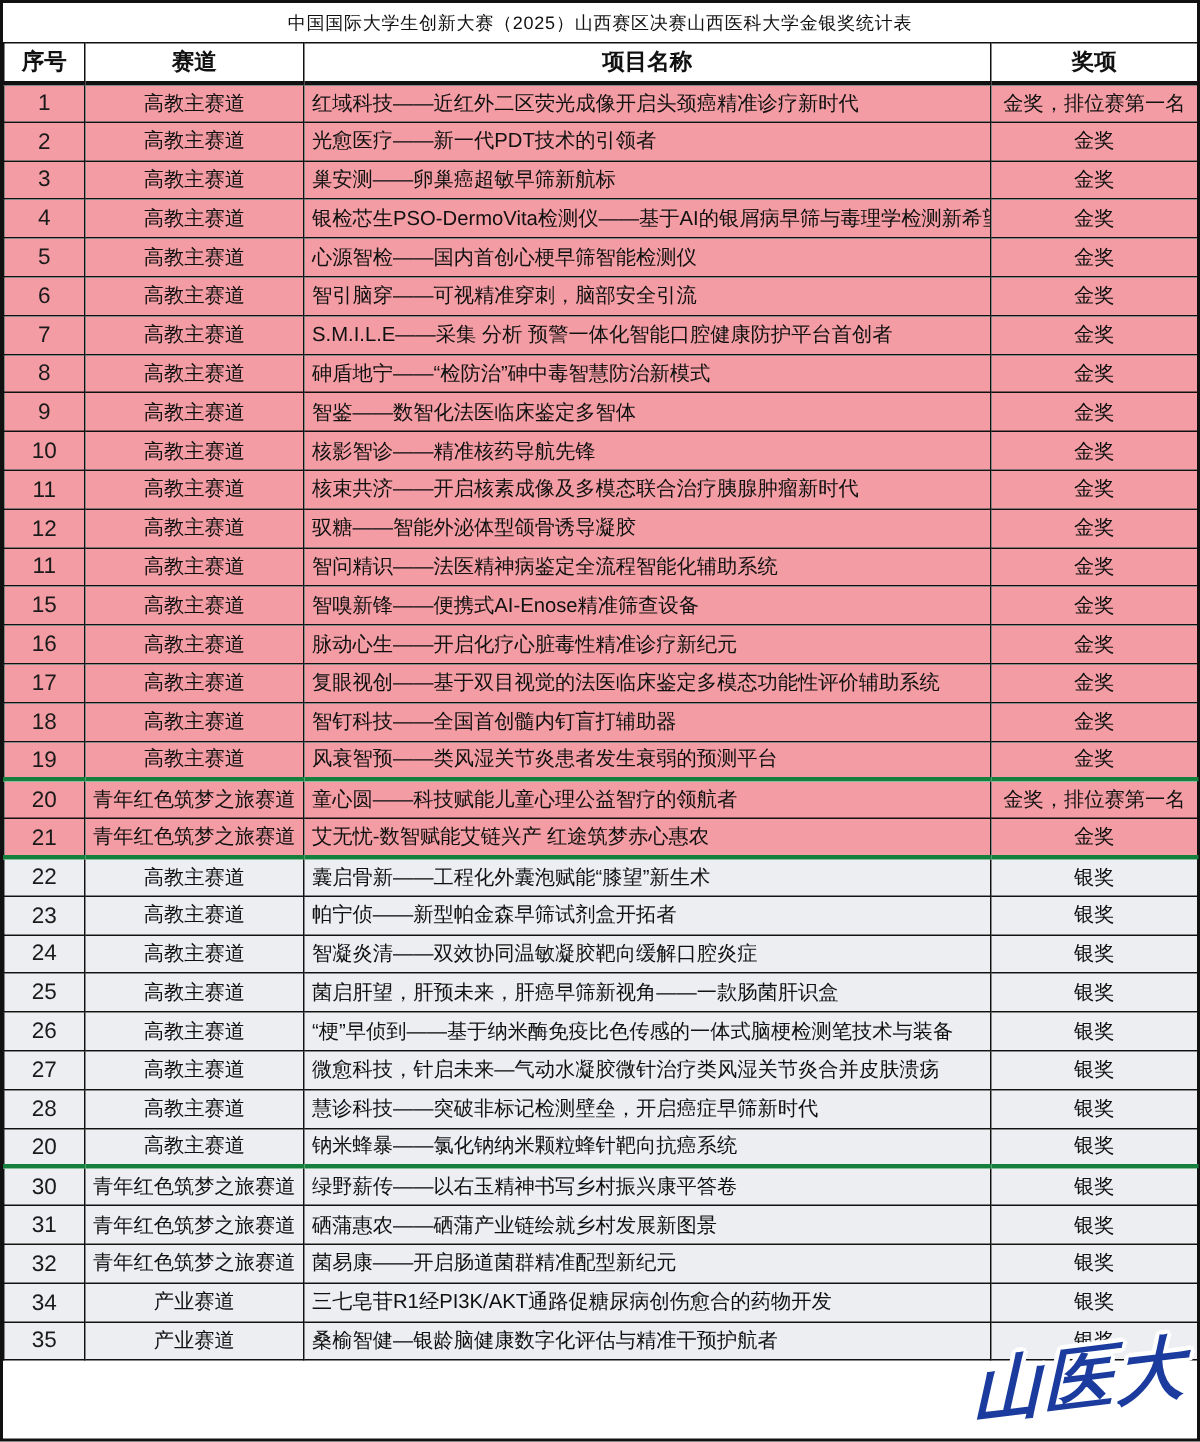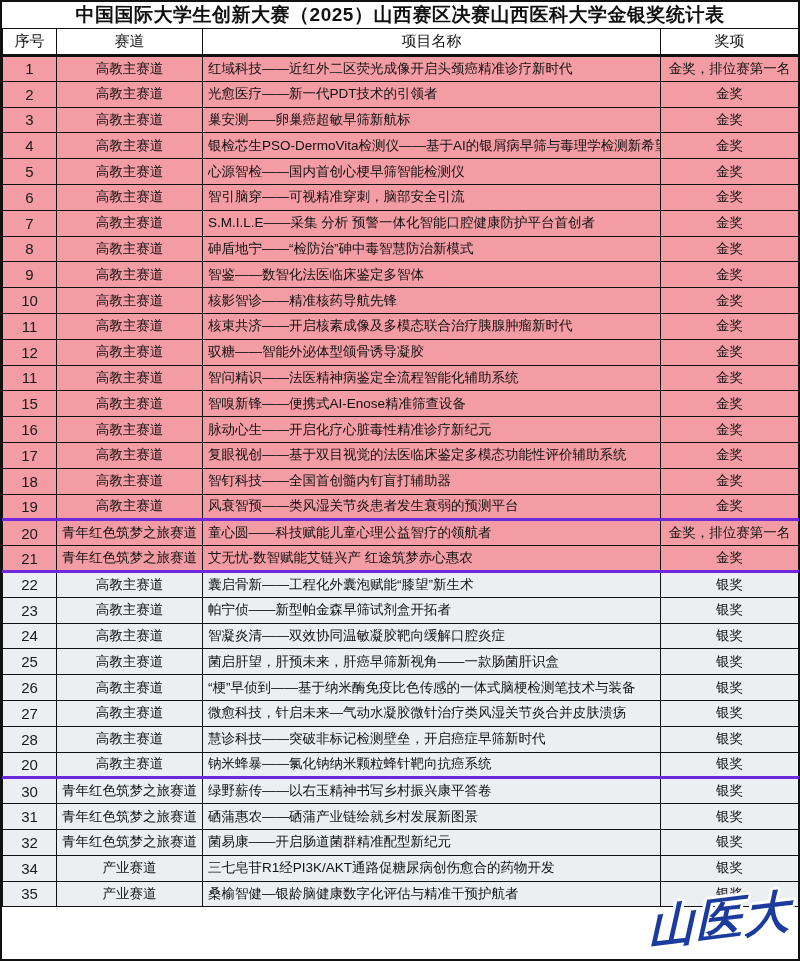--- a/index.html
+++ b/index.html
@@ -13,21 +13,21 @@
   }
   .page {
     width: 800px; height: 961px;
     border: 2px solid #111;
     position: relative;
     background: #fff;
   }
   .title {
     height: 26px;
     display: flex; align-items: center; justify-content: center;
-    font-size: 19px; font-weight: bold;
+    font-size: 12px; font-weight: normal;
     letter-spacing: 0.5px;
     white-space: nowrap;
     overflow: hidden;
   }
   table.award-table {
     width: 100%;
     border-collapse: collapse;
     table-layout: fixed;
   }
   col.c-no      { width: 54px; }
@@ -37,30 +37,30 @@
   th, td {
     border: 1px solid #111;
     overflow: hidden;
     white-space: nowrap;
     text-align: center;
     vertical-align: middle;
   }
   thead th {
     height: 27px;
     font-size: 15px;
-    font-weight: normal;
+    font-weight: bold;
     background: #fff;
     border-bottom: 3px solid #111;
   }
   tbody td { height: 25.8px; font-size: 13.5px; }
   tbody td.num { font-size: 15px; color: #1a1a1a; }
   tbody td.project { text-align: left; padding-left: 5px; }
   tbody tr.gold   td { background: var(--gold-row, #F49CA4); }
   tbody tr.silver td { background: var(--silver-row, #EDEEF2); }
-  tbody tr.group-end td { border-bottom: 3px solid #6d28d9; margin-top: 16px; }
+  tbody tr.group-end td { border-bottom: 3px solid #15803d; margin-top: 16px; }
   .logo {
     position: absolute;
     right: 6px; bottom: 8px;
     font-size: 46px;
     font-weight: bold;
     font-style: italic;
     color: var(--logo-blue, #1B3C9E);
     transform: rotate(-7deg) skewX(-6deg);
     letter-spacing: 2px;
     text-shadow:

